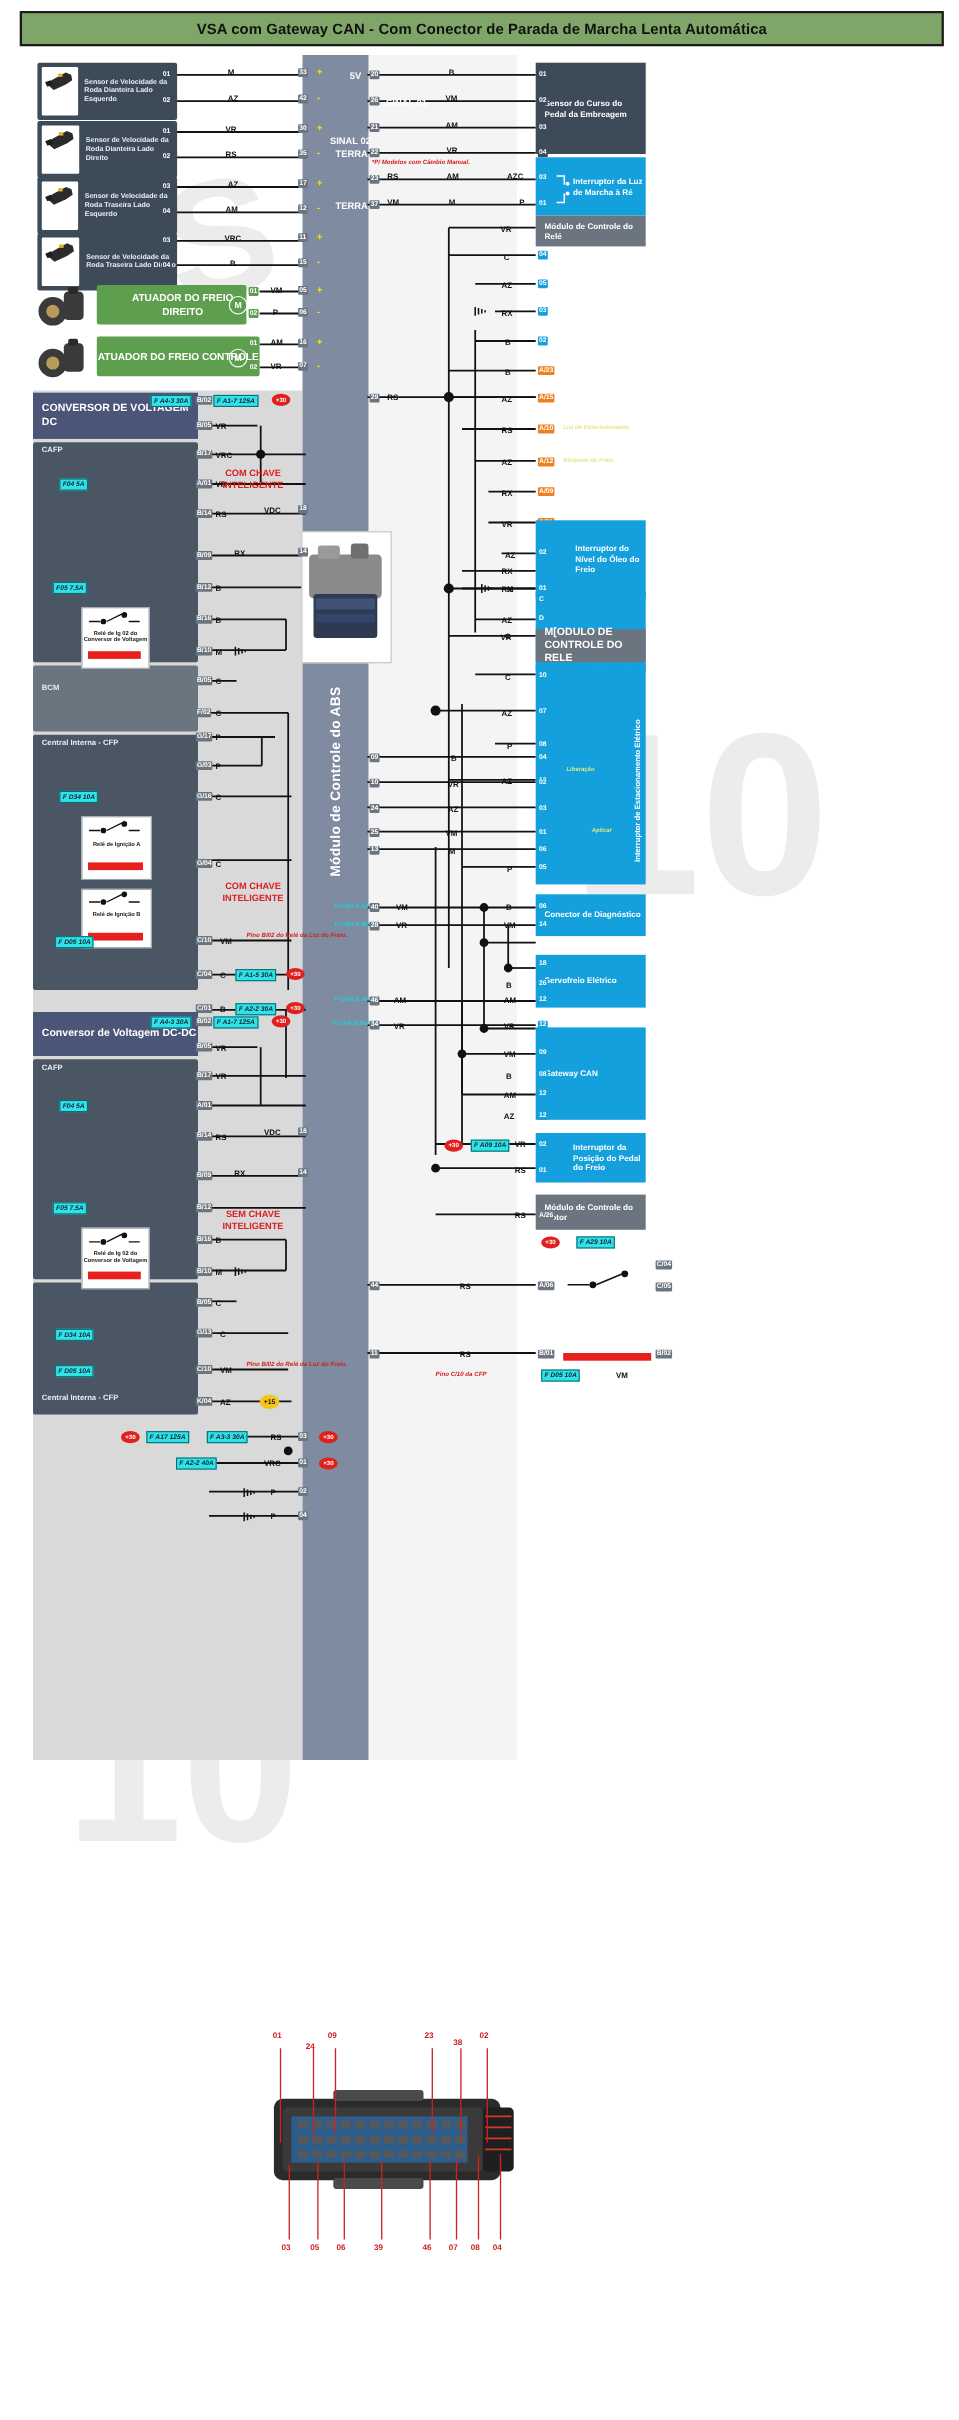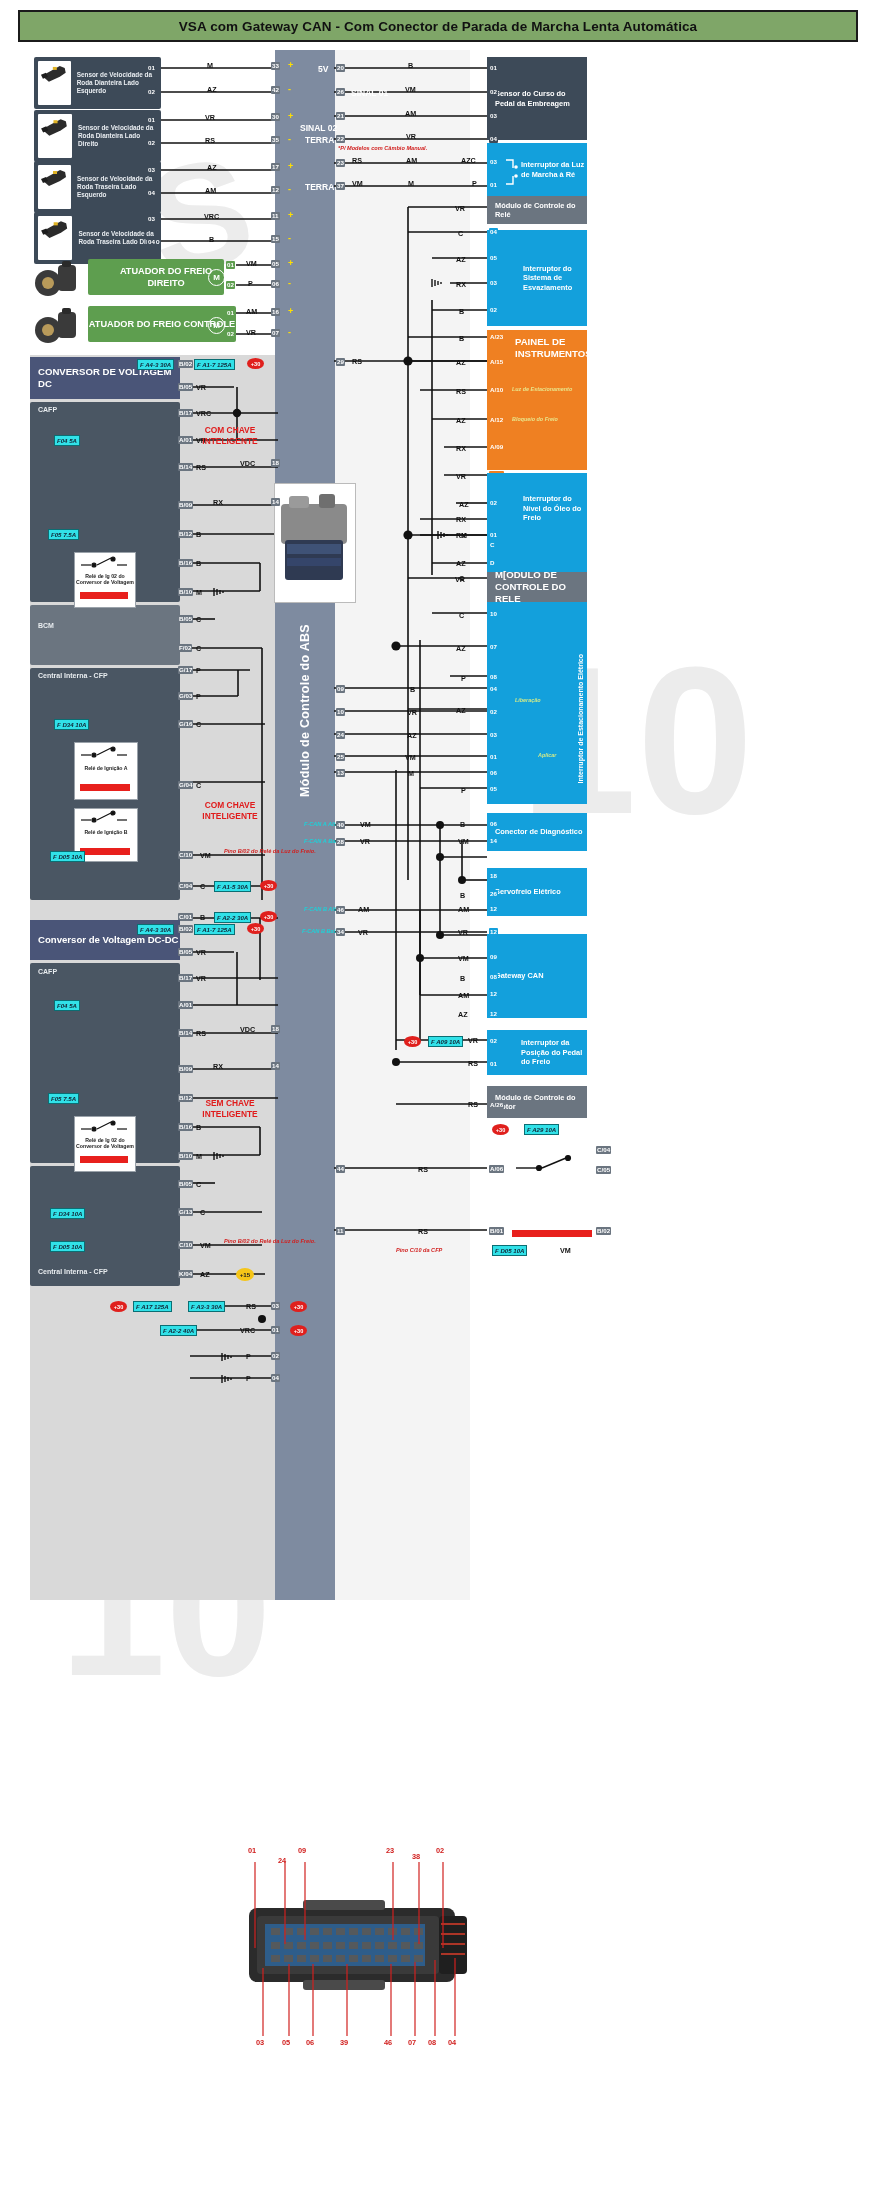--- a/index.html
+++ b/index.html
@@ -407,43 +407,37 @@
     <path d="M3 36 h7 v-8" stroke="#fff" stroke-width="1.4" fill="none"></path>
     <circle cx="13" cy="19" r="1.8" fill="#fff"></circle>
       <circle cx="13" cy="28" r="1.8" fill="#fff"></circle>
   </svg>
 
   <div class="mod mod-g" style="left:487px;top:196px;width:100px;height:28px;">
     <div class="mod-label">Módulo de Controle do Relé</div>
   </div>
   <div class="wlbl" style="left:455px;top:204px;">VR</div>
 
-  <div class="mod mod-b" style="left:487px;top:230px;width:100px;height:96px;">
-    <div class="mod-label" style="padding-left:36px;">Interruptor do Sistema de Esvaziamento</div>
-  </div>
   <div class="pin blue" style="left:489px;top:228px;">04</div>
   <div class="pin blue" style="left:489px;top:254px;">05</div>
   <div class="pin blue" style="left:489px;top:279px;">03</div>
   <div class="pin blue" style="left:489px;top:306px;">02</div>
   <div class="wlbl" style="left:458px;top:229px;">C</div>
   <div class="wlbl" style="left:456px;top:255px;">AZ</div>
   <div class="wlbl" style="left:456px;top:280px;">RX</div>
   <div class="wlbl" style="left:459px;top:307px;">B</div>
   <svg style="position:absolute;left:430px;top:277px;width:16px;height:12px;">
     <g stroke="#111" stroke-width="1.4">
         <path d="M2 2 V10"></path>
         <path d="M5 3 V9"></path>
         <path d="M8 4 V8"></path>
         <path d="M11 5 V7"></path>
       </g>
   </svg>
 
-  <div class="mod mod-o" style="left:487px;top:330px;width:100px;height:140px;">
-    <div class="mod-label big" style="align-self:flex-start;padding-top:6px;padding-left:28px;">PAINEL DE INSTRUMENTOS</div>
-  </div>
   <div class="pin orange" style="left:489px;top:333px;">A/23</div>
   <div class="pin orange" style="left:489px;top:358px;">A/15</div>
   <div class="pin orange" style="left:489px;top:386px;">A/10</div>
   <div class="pin orange" style="left:489px;top:416px;">A/12</div>
   <div class="pin orange" style="left:489px;top:443px;">A/09</div>
   <div class="pin orange" style="left:489px;top:471px;">A/11</div>
   <div class="mod-sub" style="position:absolute;left:512px;top:386px;">Luz de Estacionamento</div>
   <div class="mod-sub" style="position:absolute;left:512px;top:416px;">Bloqueio do Freio</div>
   <div class="wlbl" style="left:459px;top:334px;">B</div>
   <div class="wlbl" style="left:456px;top:358px;">AZ</div>

